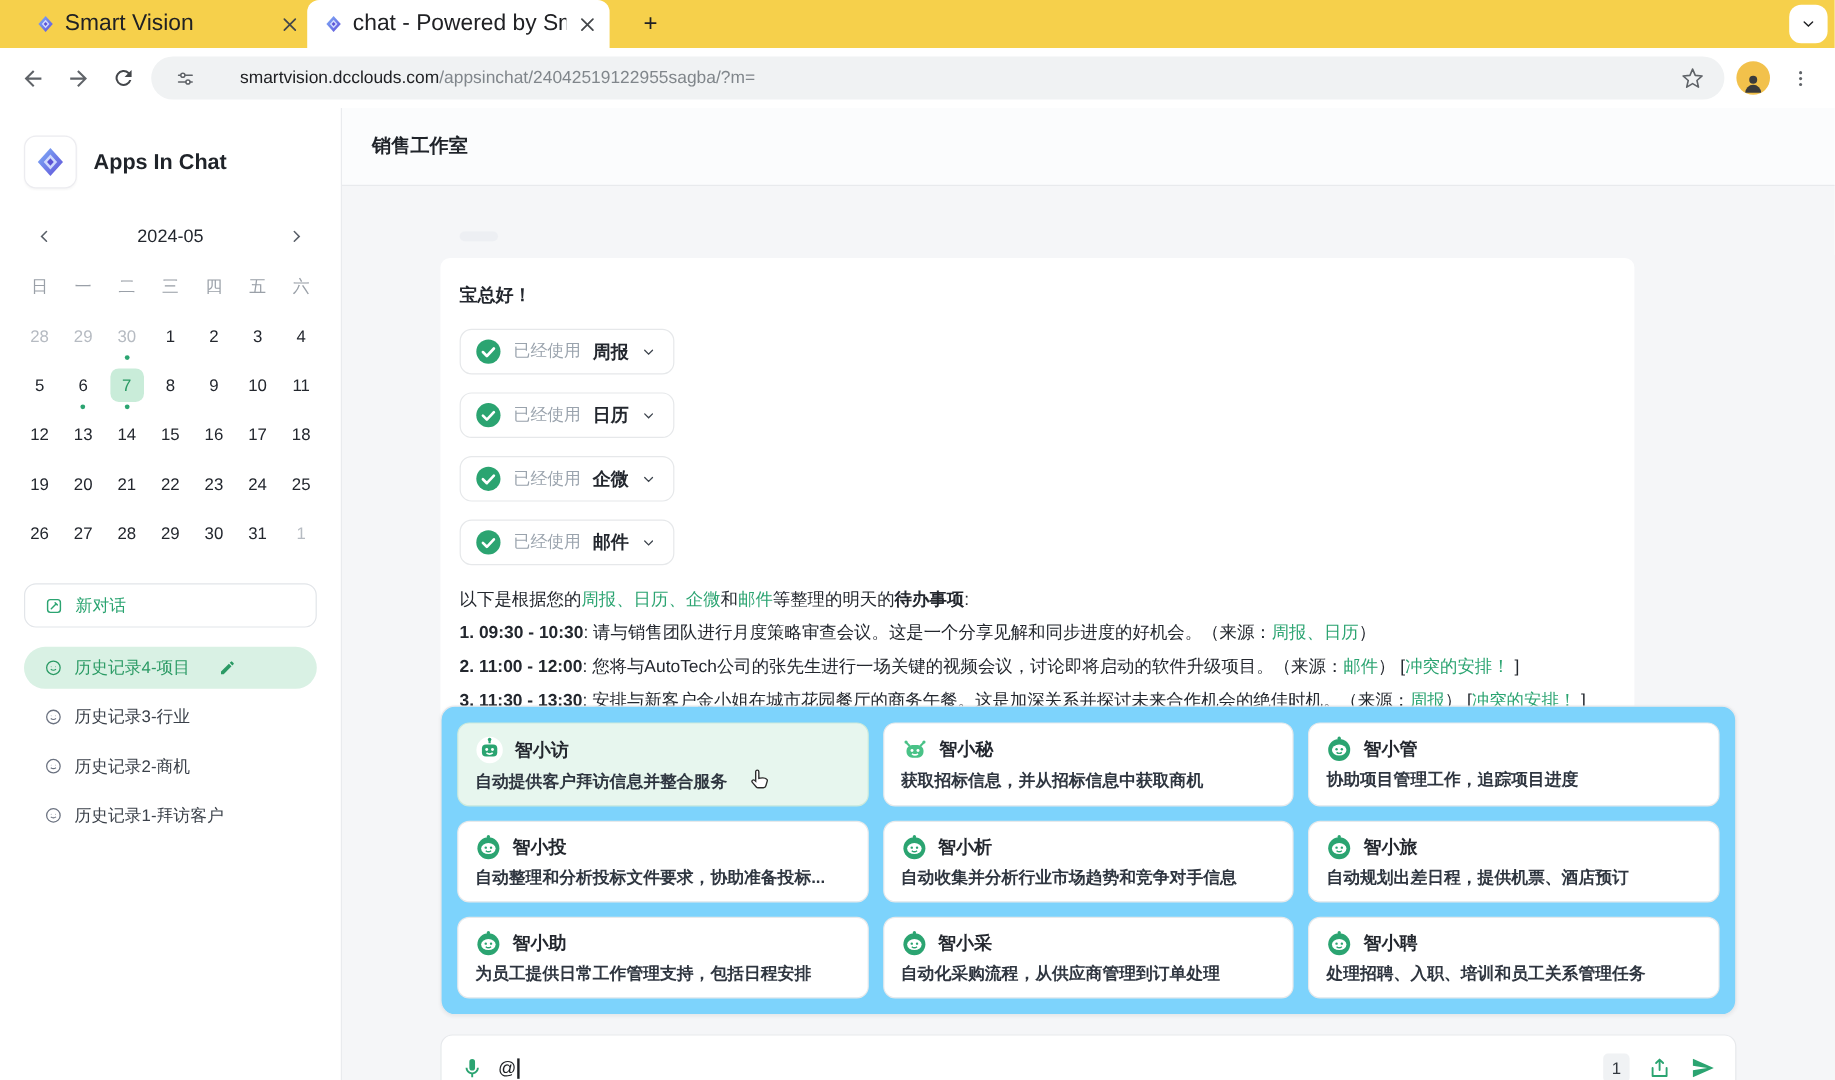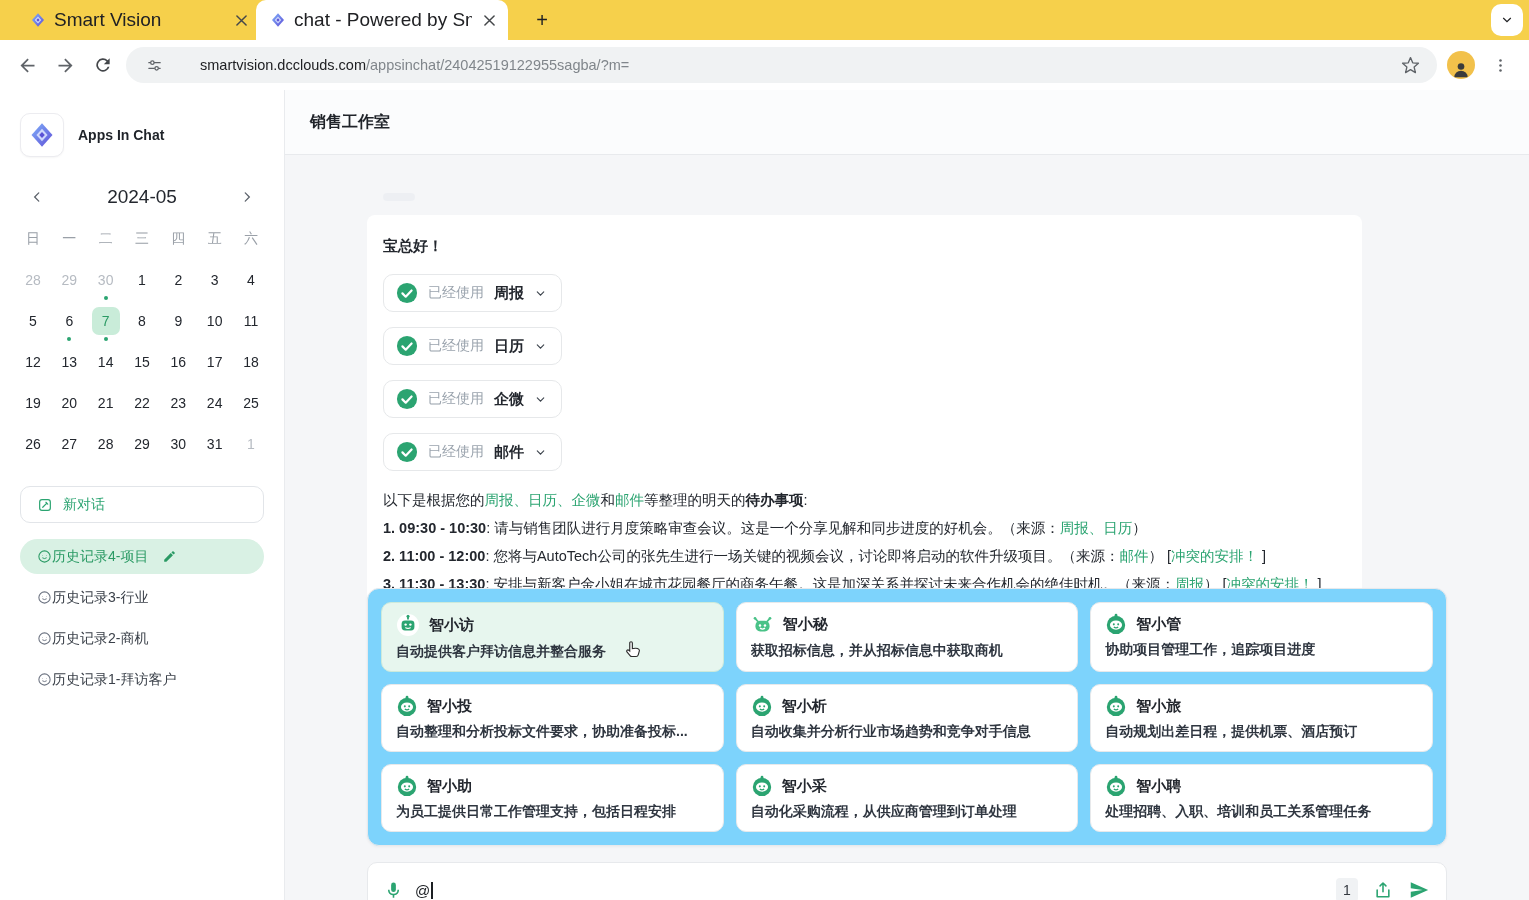--- a/index.html
+++ b/index.html
@@ -37,45 +37,45 @@
     border-right:1px solid #e9ebee; }
   .main-header { position:absolute; left:285px; top:90px; right:0; height:65px; background:#fbfcfd;
     border-bottom:1px solid #e8eaed; display:flex; align-items:center; padding-left:25px; }
   .main-title { font-size:16px; font-weight:bold; color:#1f2329; }
   .content { position:absolute; left:285px; top:155px; right:0; bottom:0; background:#f5f6f8; overflow:hidden; }
 
   
   .brand { display:flex; align-items:center; gap:14px; padding:23px 0 0 20px; }
   .brand-logo { width:44px; height:44px; border-radius:10px; border:1px solid #ececf0; background:#fff;
     display:flex; align-items:center; justify-content:center; box-shadow:0 1px 2px rgba(0,0,0,.04); }
-  .brand-title { font-size:14px; font-weight:bold; color:#1f2329; }
+  .brand-title { font-size:18px; font-weight:bold; color:#1f2329; }
 
   .cal { padding:28px 15px 0 15px; }
   .cal-nav { display:flex; align-items:center; justify-content:space-between; padding:0 10px; }
-  .cal-month { font-size:19px; color:#23272e; }
+  .cal-month { font-size:15px; color:#23272e; }
   .cal-arrow { width:24px; height:24px; display:flex; align-items:center; justify-content:center;
     color:#5a6069; font-size:14px; }
   .cal-grid { display:grid; grid-template-columns:repeat(7,36px); justify-content:space-between;
     margin-top:14px; row-gap:9px; }
   .cal-cell { height:32px; display:flex; align-items:center; justify-content:center; font-size:14px;
     color:#23272e; position:relative; }
   .cal-head { color:#9aa0a8; }
   .cal-day.muted { color:#b6bbc2; }
   .cal-day .num { width:28px; height:28px; display:flex; align-items:center; justify-content:center;
     border-radius:7px; }
   .cal-day.selected .num { background:#c9ecd9; color:#2a9a64; }
   .cal-day .dot { position:absolute; bottom:-4px; left:50%; transform:translateX(-50%);
     width:4px; height:4px; border-radius:50%; background:#2ba471; }
 
   .newchat-btn { margin:26px 20px 0 20px; height:37px; border:1px solid #e2e5e9; border-radius:10px;
     display:flex; align-items:center; gap:10px; padding-left:16px; color:#2ba471; font-size:14px;
     background:#fff; }
   .history { margin-top:16px; }
   .hist-item { margin:6px 20px 0 20px; height:35px; border-radius:18px; display:flex; align-items:center;
-    padding:0 12px 0 17px; font-size:14px; color:#3a4049; }
+    gap:10px; padding:0 12px 0 17px; font-size:14px; color:#3a4049; }
   .hist-item.active { background:#d9f1e4; color:#2a9a64; }
   .hist-item .ico { display:flex; color:#6b7280; }
   .hist-item.active .ico { color:#2a9a64; }
   .hist-item .pencil { margin-left:14px; display:flex; color:#2a9a64; }
 
   
   .ts-pill { position:absolute; left:98px; top:38px; width:32px; height:8px; border-radius:4px;
     background:#e9edf1; opacity:.7; }
   .msg-card { position:absolute; left:82px; top:60px; width:995px; height:430px; background:#fff;
     border-radius:8px; padding:22px 16px 16px 16px; }

